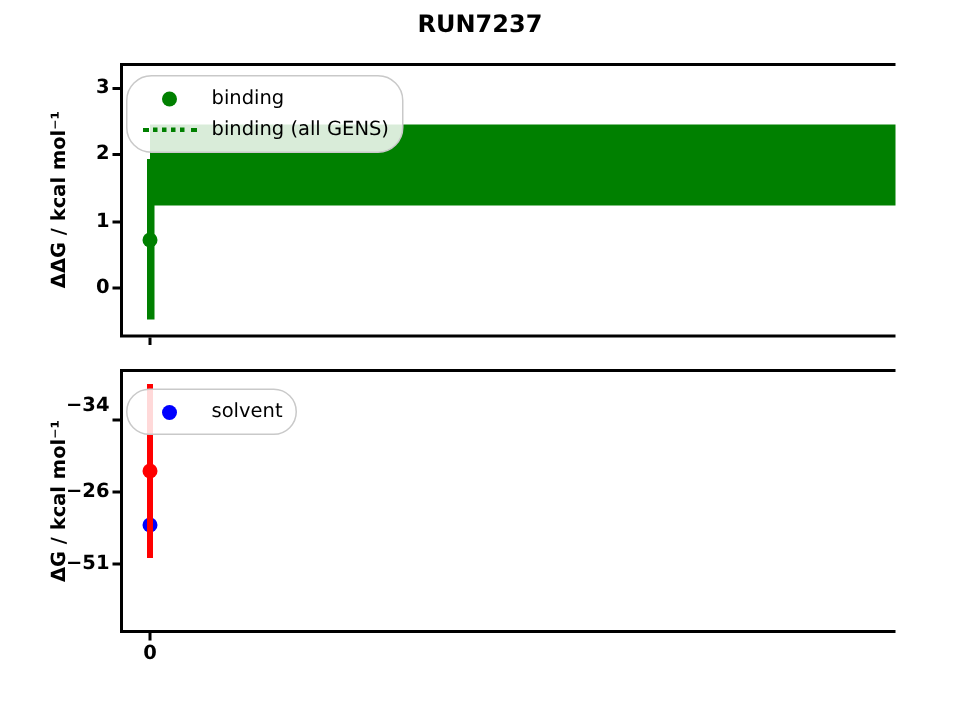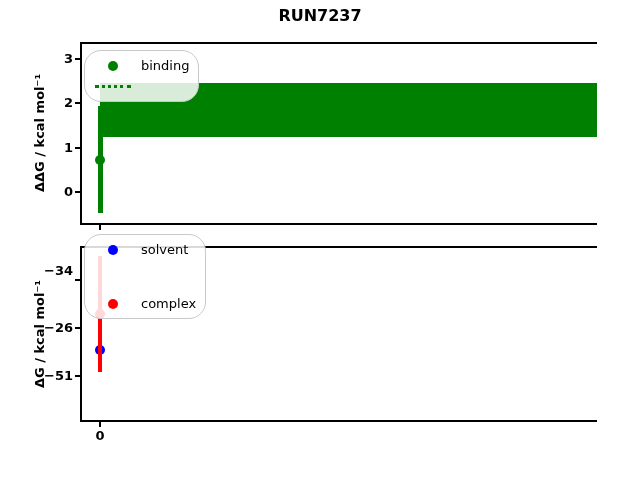--- a/index.html
+++ b/index.html
@@ -20,21 +20,21 @@
   .x-tick-label{width:24px;text-align:center;}
   .ylabel{position:absolute;width:220px;height:20px;line-height:20px;text-align:center;
           font-size:13px;font-weight:bold;transform:rotate(-90deg);}
   #ylabel-top{left:-70px;top:123px;}
   #ylabel-bottom{left:-70px;top:324px;}
   .xlabel{position:absolute;left:82px;top:448px;width:538px;text-align:center;
           font-size:13px;font-weight:bold;}
   .legend{position:absolute;background:rgba(255,255,255,0.85);border:1px solid #c9c9c9;
           border-radius:17px;padding:4px 9px;display:flex;flex-direction:column;z-index:5;}
   #legend-top{left:84px;top:50px;}
-  #legend-bottom{left:84px;top:234px;gap:33px;}
+  #legend-bottom{left:84px;top:259px;}
   .legend-row{display:flex;align-items:center;height:21px;}
   .legend-marker{width:38px;display:flex;align-items:center;justify-content:center;flex:0 0 38px;}
   .lg-dot{width:10px;height:10px;border-radius:50%;}
   .lg-dotline{width:36px;height:0;border-top:3px dotted #008000;}
   .legend-label{font-size:13px;margin-left:9px;white-space:nowrap;}
 </style>
 </head>
 <body>
 
 <div id="figure">
@@ -71,35 +71,30 @@
     <div class="legend-row">
       <span class="legend-marker">
           <i class="lg-dot" style="display: block; background: rgb(0, 128, 0);"></i>
         </span>
       <span class="legend-label">binding</span>
     </div>
     <div class="legend-row">
       <span class="legend-marker">
           <i class="lg-dotline" style="display: block; border-top-color: rgb(0, 128, 0);"></i>
         </span>
+      <span class="legend-label">binding (all GENS)</span>
     </div>
   </div>
 
   <div id="legend-bottom" class="legend">
     <div class="legend-row">
       <span class="legend-marker">
           <i class="lg-dot" style="display: block; background: rgb(0, 0, 255);"></i>
         </span>
       <span class="legend-label">solvent</span>
-    </div>
-    <div class="legend-row">
-      <span class="legend-marker">
-          <i class="lg-dot" style="display: block; background: rgb(255, 0, 0);"></i>
-        </span>
-      <span class="legend-label">complex</span>
     </div>
   </div>
 
 <div class="tick" style="left: 75px; top: 190.985px; width: 5px; height: 2px;"></div>
     <div class="tick-label y-tick-label" style="left: 31px; top: 183.985px;">0</div>
     <div class="tick" style="left: 75px; top: 146.678px; width: 5px; height: 2px;"></div>
     <div class="tick-label y-tick-label" style="left: 31px; top: 139.678px;">1</div>
     <div class="tick" style="left: 75px; top: 102.371px; width: 5px; height: 2px;"></div>
     <div class="tick-label y-tick-label" style="left: 31px; top: 95.3713px;">2</div>
     <div class="tick" style="left: 75px; top: 58.0644px; width: 5px; height: 2px;"></div>

